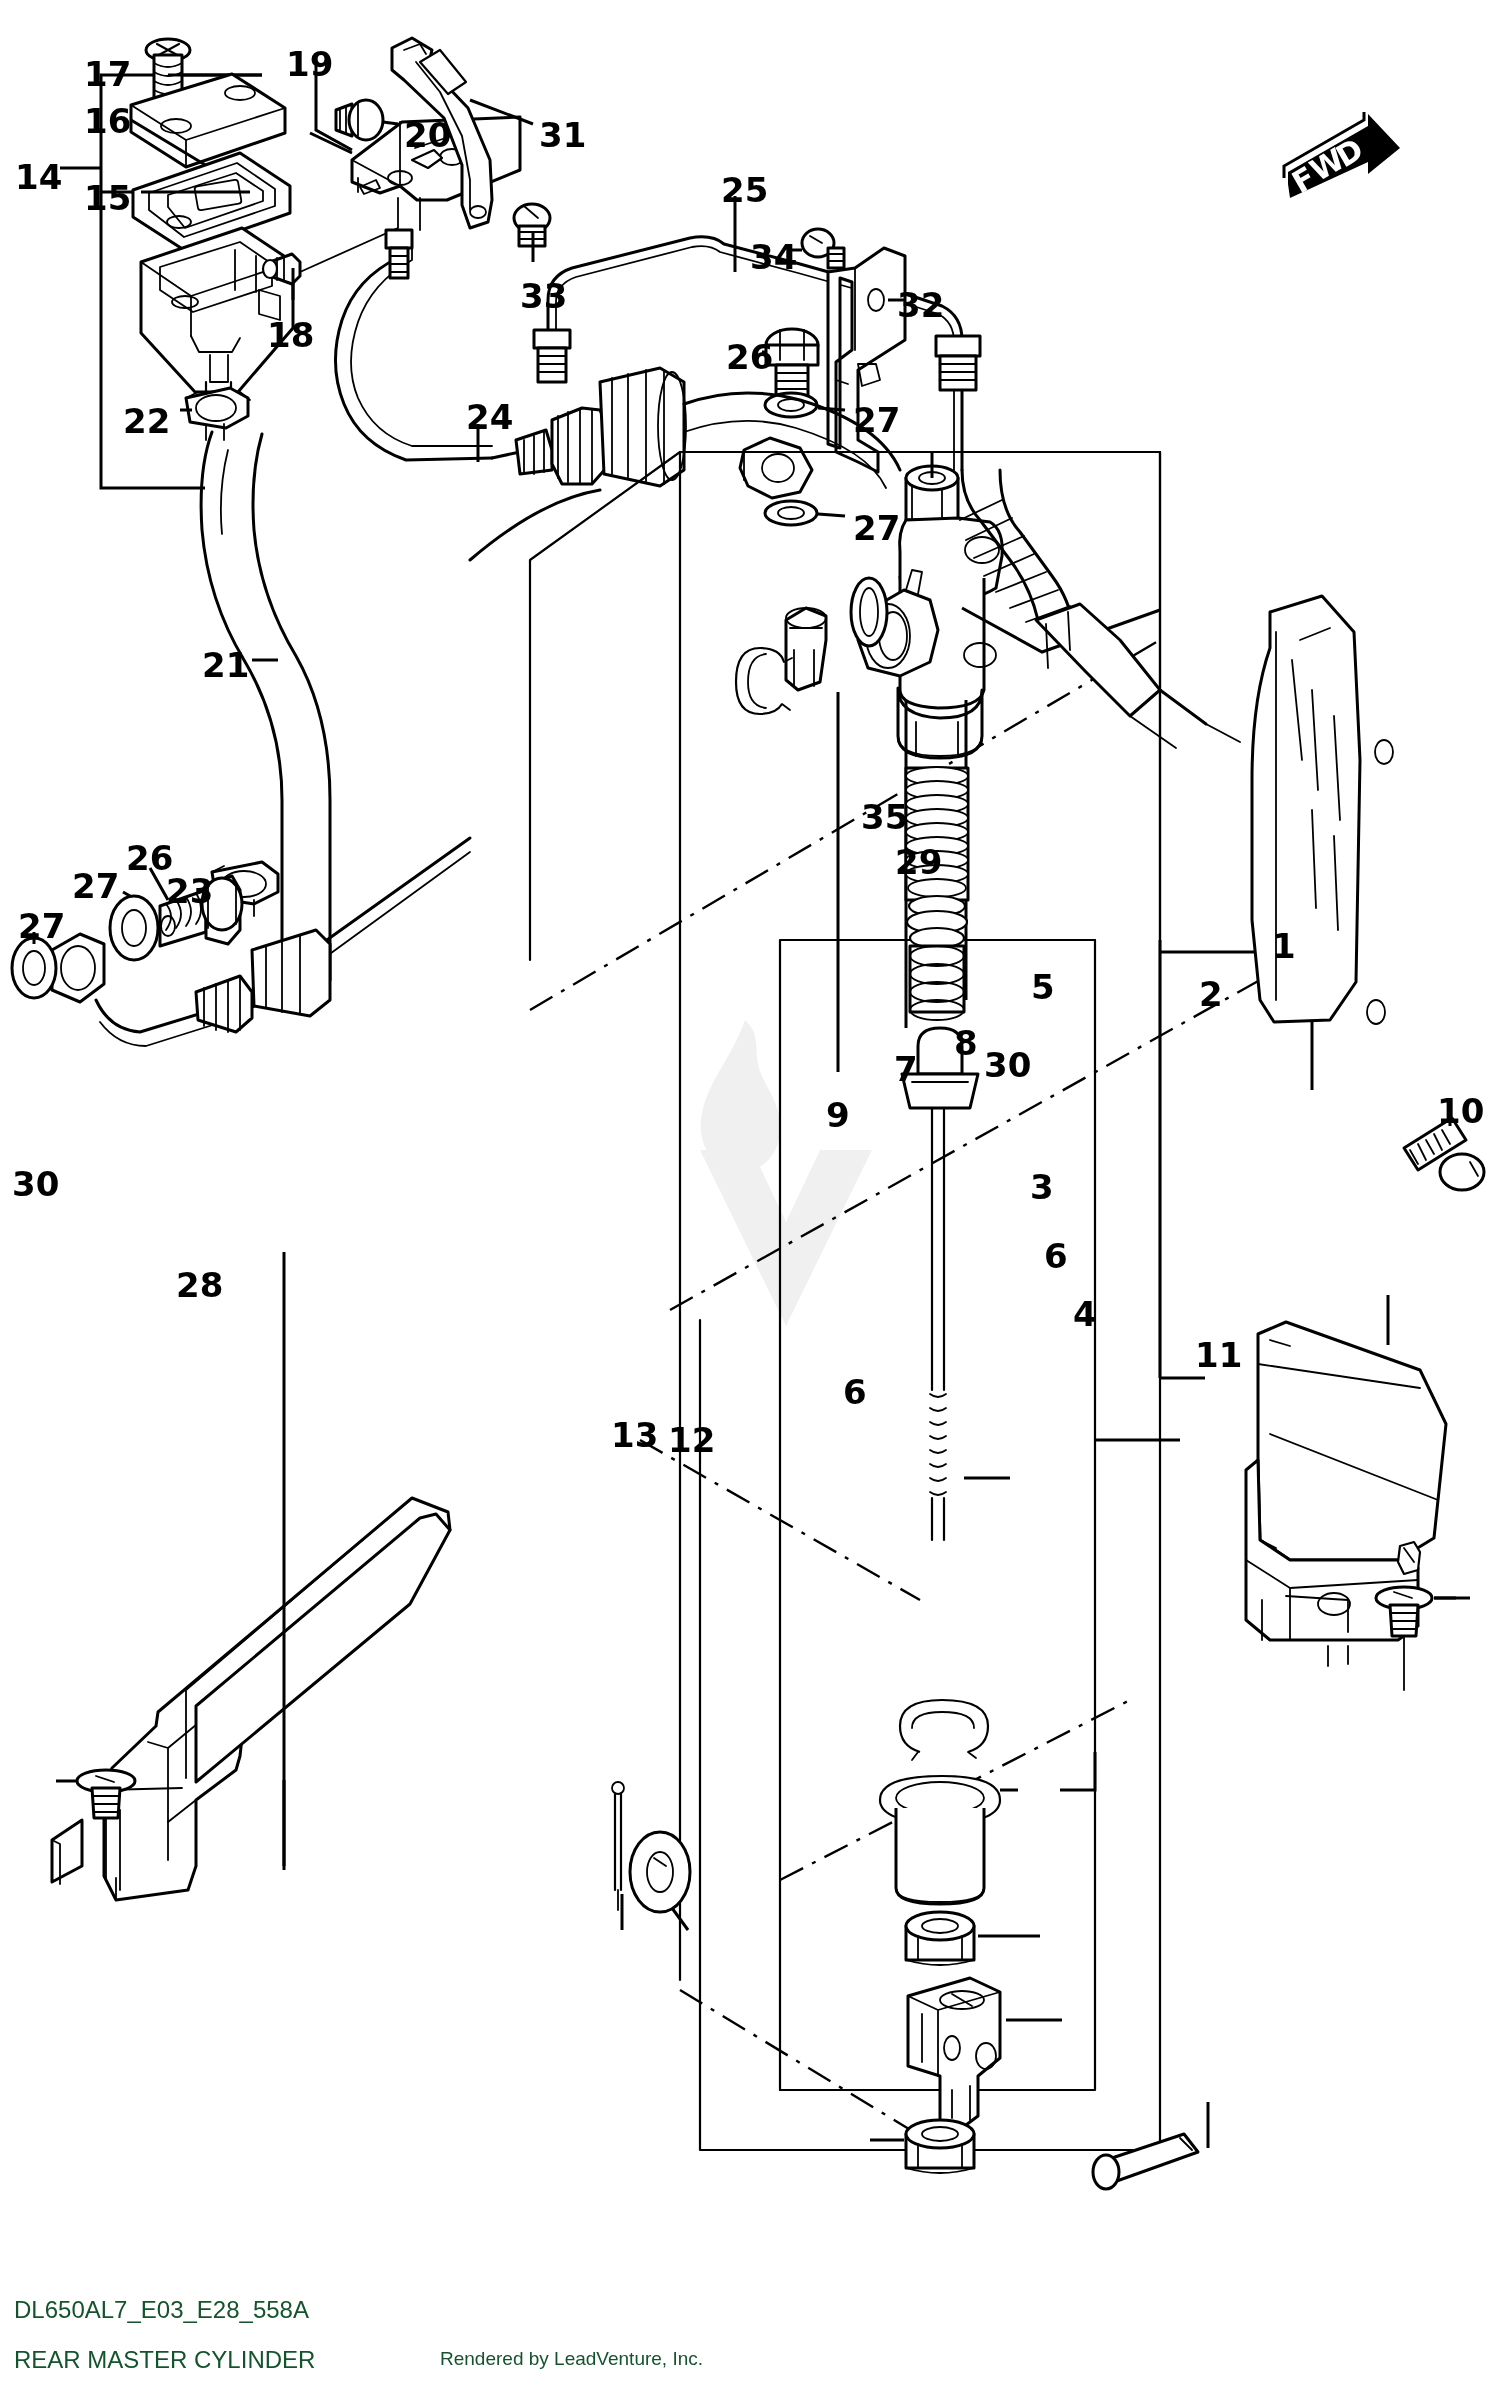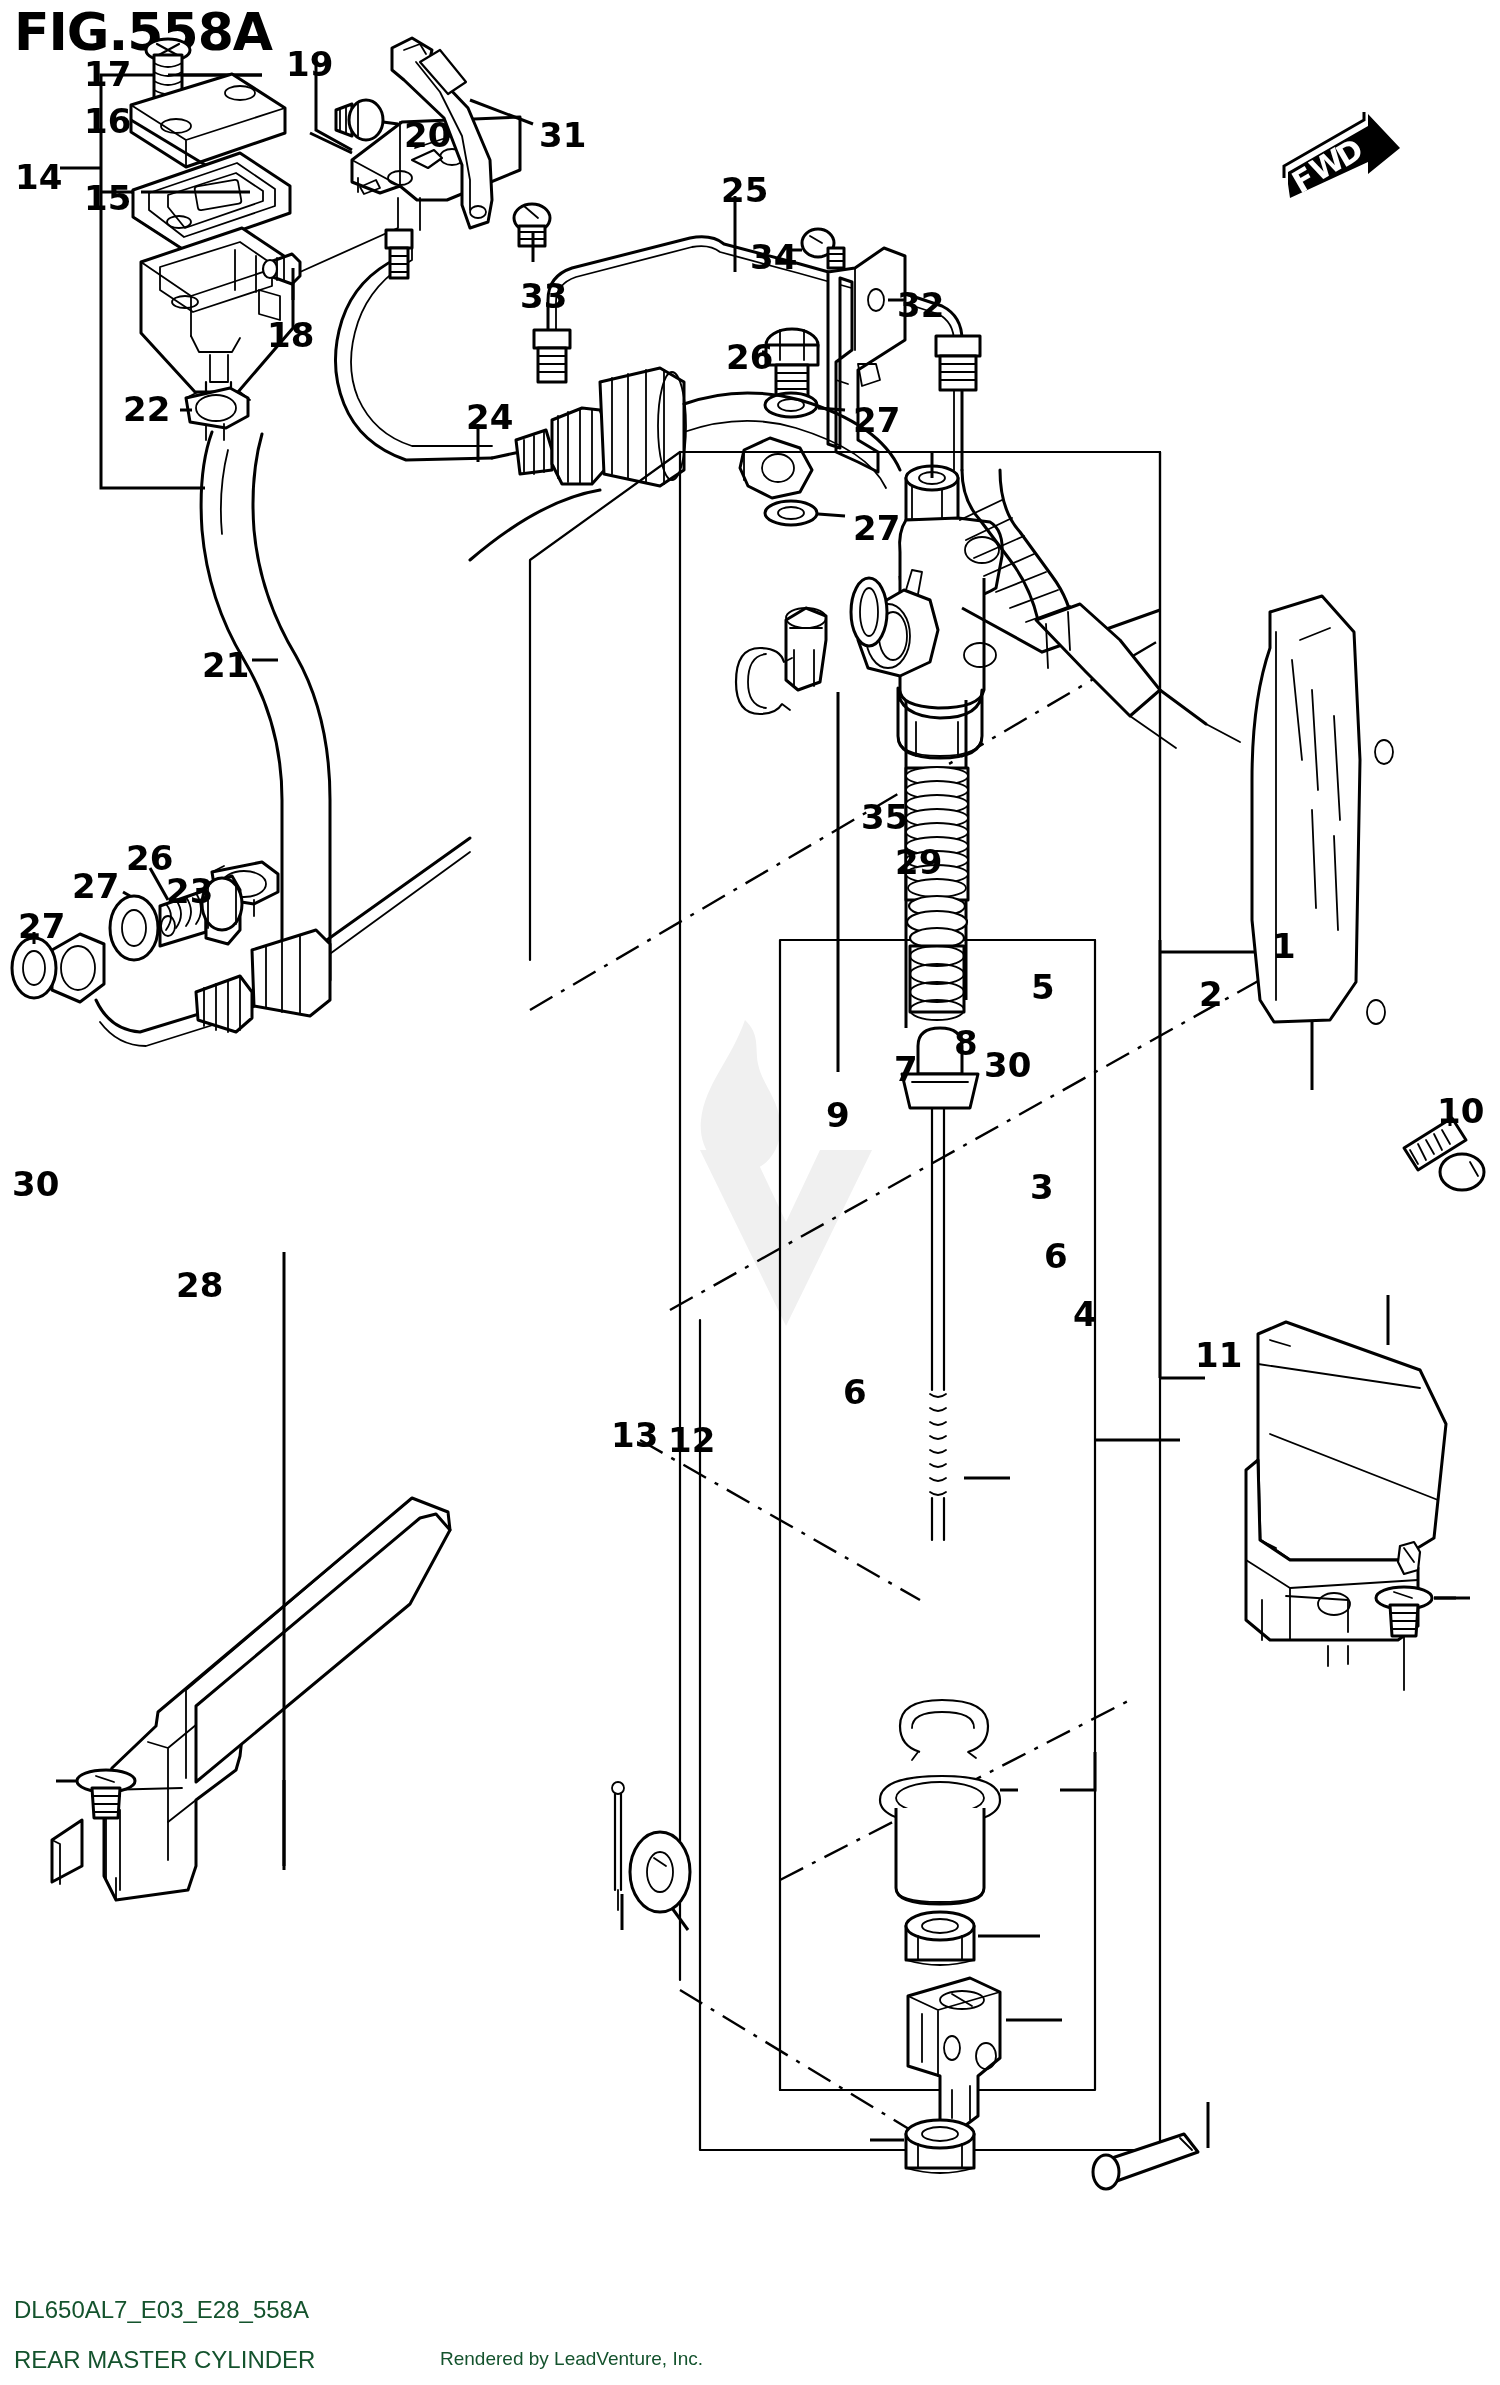--- a/index.html
+++ b/index.html
@@ -68,21 +68,20 @@
   }
   #artwork { position: absolute; left: 0; top: 0; }
   #fwd-badge { position: absolute; left: 1282px; top: 112px; }
   svg { display: block; }
 </style>
 </head>
 <body>
 
 <div id="page">
 
-  <div id="fig-title">FIG.558A</div>
 
   <div id="watermark">
     <svg width="1500" height="340" viewBox="0 0 1500 340">
       <g fill="#f0f0f0">
         <path d="M745 30 c-14 40 -40 64 -44 100 -3 29 16 52 40 52 24 0 42 -22 39 -50 -2 -24 -18 -38 -22 -58 -3 -16 2 -30 -13 -44z"></path>
         <path d="M700 160 l52 0 34 72 34 -72 52 0 -86 176 z"></path>
       </g>
     </svg>
   </div>
 
@@ -625,21 +624,21 @@
       <div class="callout" style="left: 668px; top: 1423px;">12</div>
       <div class="callout" style="left: 611px; top: 1418px;">13</div>
       <div class="callout" style="left: 15px; top: 160px;">14</div>
       <div class="callout" style="left: 84px; top: 181px;">15</div>
       <div class="callout" style="left: 84px; top: 104px;">16</div>
       <div class="callout" style="left: 84px; top: 57px;">17</div>
       <div class="callout" style="left: 267px; top: 318px;">18</div>
       <div class="callout" style="left: 286px; top: 47px;">19</div>
       <div class="callout" style="left: 404px; top: 118px;">20</div>
       <div class="callout" style="left: 202px; top: 648px;">21</div>
-      <div class="callout" style="left: 123px; top: 392px; text-align: right;">22</div>
+      <div class="callout" style="left: 123px; top: 404px; text-align: right;">22</div>
       <div class="callout" style="left: 166px; top: 874px;">23</div>
       <div class="callout" style="left: 466px; top: 400px;">24</div>
       <div class="callout" style="left: 721px; top: 173px;">25</div>
       <div class="callout" style="left: 126px; top: 841px;">26</div>
       <div class="callout" style="left: 726px; top: 340px;">26</div>
       <div class="callout" style="left: 18px; top: 909px;">27</div>
       <div class="callout" style="left: 72px; top: 869px;">27</div>
       <div class="callout" style="left: 853px; top: 403px;">27</div>
       <div class="callout" style="left: 853px; top: 511px;">27</div>
       <div class="callout" style="left: 176px; top: 1268px;">28</div>

